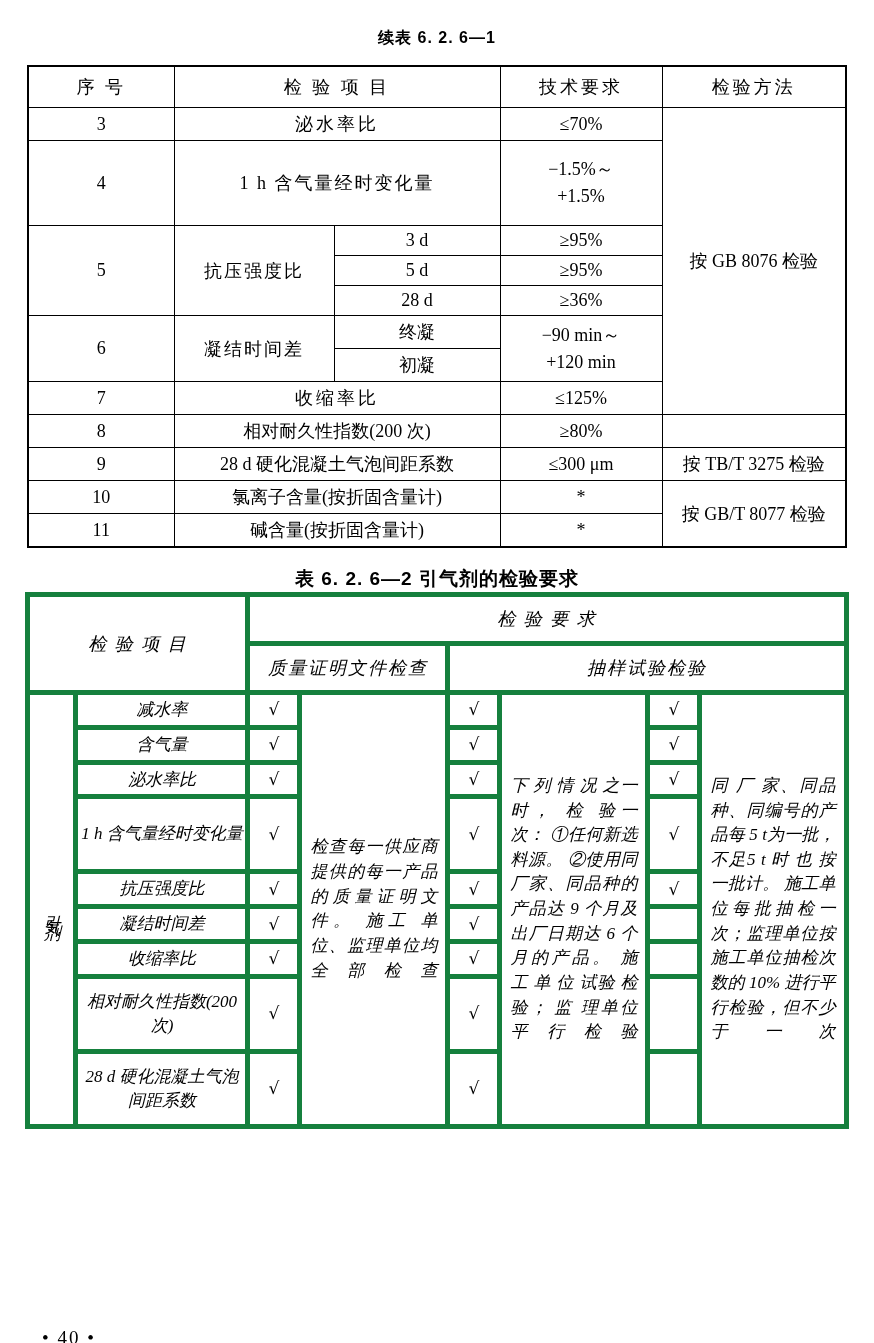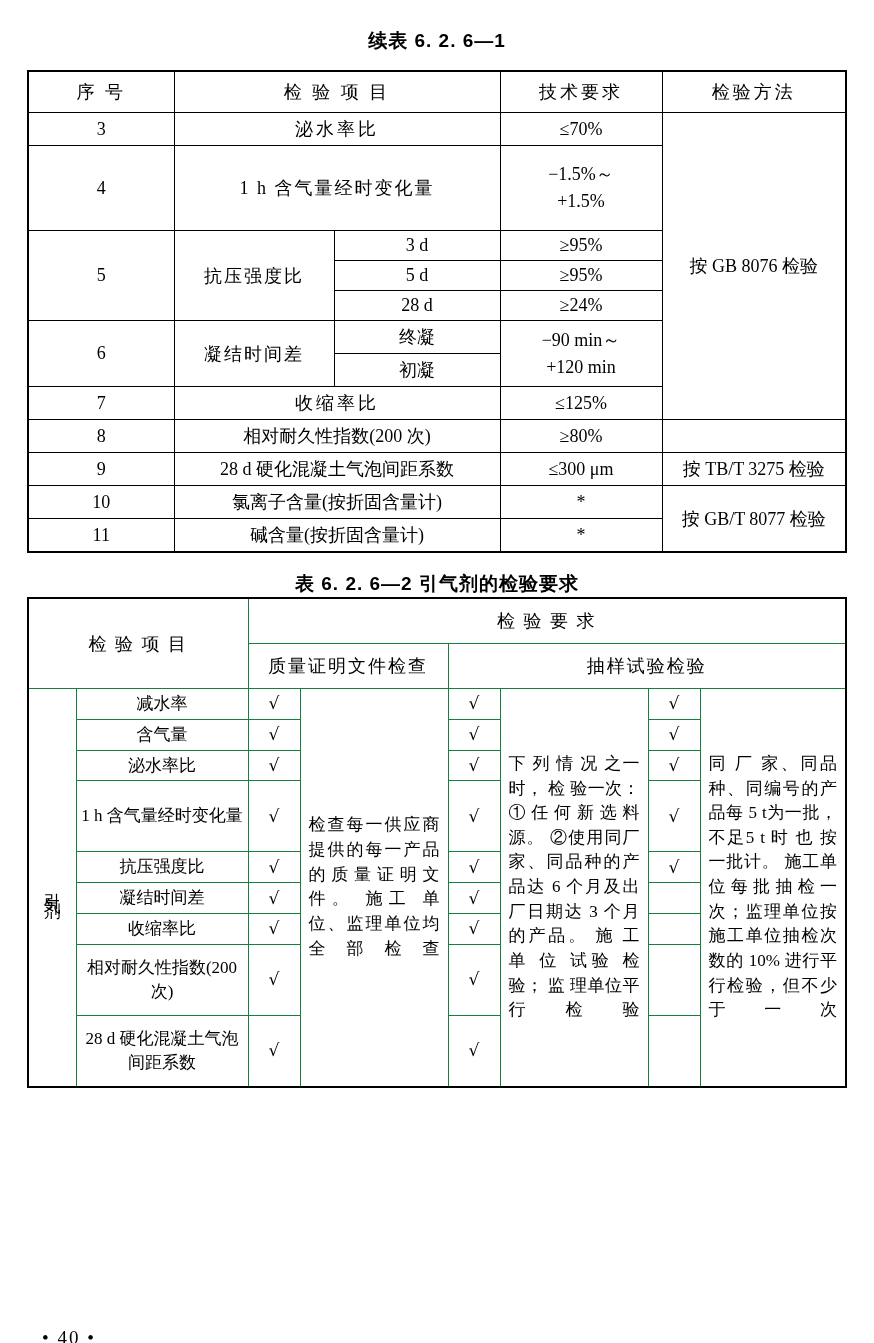--- a/index.html
+++ b/index.html
@@ -19,21 +19,21 @@
     width: 874px;
     height: 1343px;
     padding: 0;
     box-sizing: border-box;
     position: relative;
   }
   .title-continued {
     text-align: center;
     font-family: "Liberation Sans", sans-serif;
     font-weight: bold;
-    font-size: 19px;
+    font-size: 16px;
     letter-spacing: 1px;
     margin-top: 28px;
     margin-bottom: 14px;
   }
   table {
     border-collapse: collapse;
     table-layout: fixed;
   }
   .tbl1 {
     width: 818px;
@@ -78,25 +78,26 @@
     margin-top: 18px;
     margin-bottom: 0;
     letter-spacing: 1px;
   }
   .tbl2 {
     width: 818px;
     margin: 0 auto;
     border: 2px solid #000;
   }
   .tbl2 td {
-    border: 1px solid #15803d;
+    border: 5px solid #15803d;
     text-align: center;
     vertical-align: middle;
     font-size: 17px;
     padding: 3px 2px;
+    font-style: italic;
   }
   .tbl2 .hdr td {
     font-size: 18px;
     letter-spacing: 2px;
     padding: 10px 2px;
   }
   .tbl2 .celltext {
     font-size: 17px;
     line-height: 1.45;
     text-align: justify;
@@ -174,21 +175,21 @@
         <td rowspan="3" class="sp2">抗压强度比</td>
         <td>3 d</td>
         <td>≥95%</td>
       </tr>
       <tr>
         <td>5 d</td>
         <td>≥95%</td>
       </tr>
       <tr>
         <td>28 d</td>
-        <td>≥24%</td>
+        <td>≥36%</td>
       </tr>
 
       <tr>
         <td rowspan="2">6</td>
         <td rowspan="2" class="sp2">凝结时间差</td>
         <td>终凝</td>
         <td rowspan="2" class="two-line">
           <div>−90 min～</div>
           <div>+120 min</div>
         </td>
@@ -257,21 +258,21 @@
       </tr>
 
       <tr>
         <td rowspan="9">
           <span class="vert">引气剂</span>
         </td>
         <td class="rowlabel">减水率</td>
         <td class="check">√</td>
         <td rowspan="9" class="celltext">检查每一供应商提供的每一产品的质量证明文件。    施工 单 位、监理单位均全部检查</td>
         <td class="check">√</td>
-        <td rowspan="9" class="celltext">下 列 情 况 之一 时， 检 验一次：    ①任何新选料源。    ②使用同厂家、同品种的产品达 6 个月及出厂日期达 3 个月的产品。    施 工 单 位 试验 检 验； 监 理单位平行检验</td>
+        <td rowspan="9" class="celltext">下 列 情 况 之一 时， 检 验一次：    ①任何新选料源。    ②使用同厂家、同品种的产品达 9 个月及出厂日期达 6 个月的产品。    施 工 单 位 试验 检 验； 监 理单位平行检验</td>
         <td class="check">√</td>
         <td rowspan="9" class="celltext">同 厂 家、同品种、同编号的产品每 5 t为一批，不足5 t 时 也 按 一批计。    施工单位每批抽检一次；监理单位按施工单位抽检次数的 10% 进行平行检验，但不少于一次</td>
       </tr>
       <tr>
         <td class="rowlabel">含气量</td>
         <td class="check">√</td>
         <td class="check">√</td>
         <td class="check">√</td>
       </tr>
       <tr>

